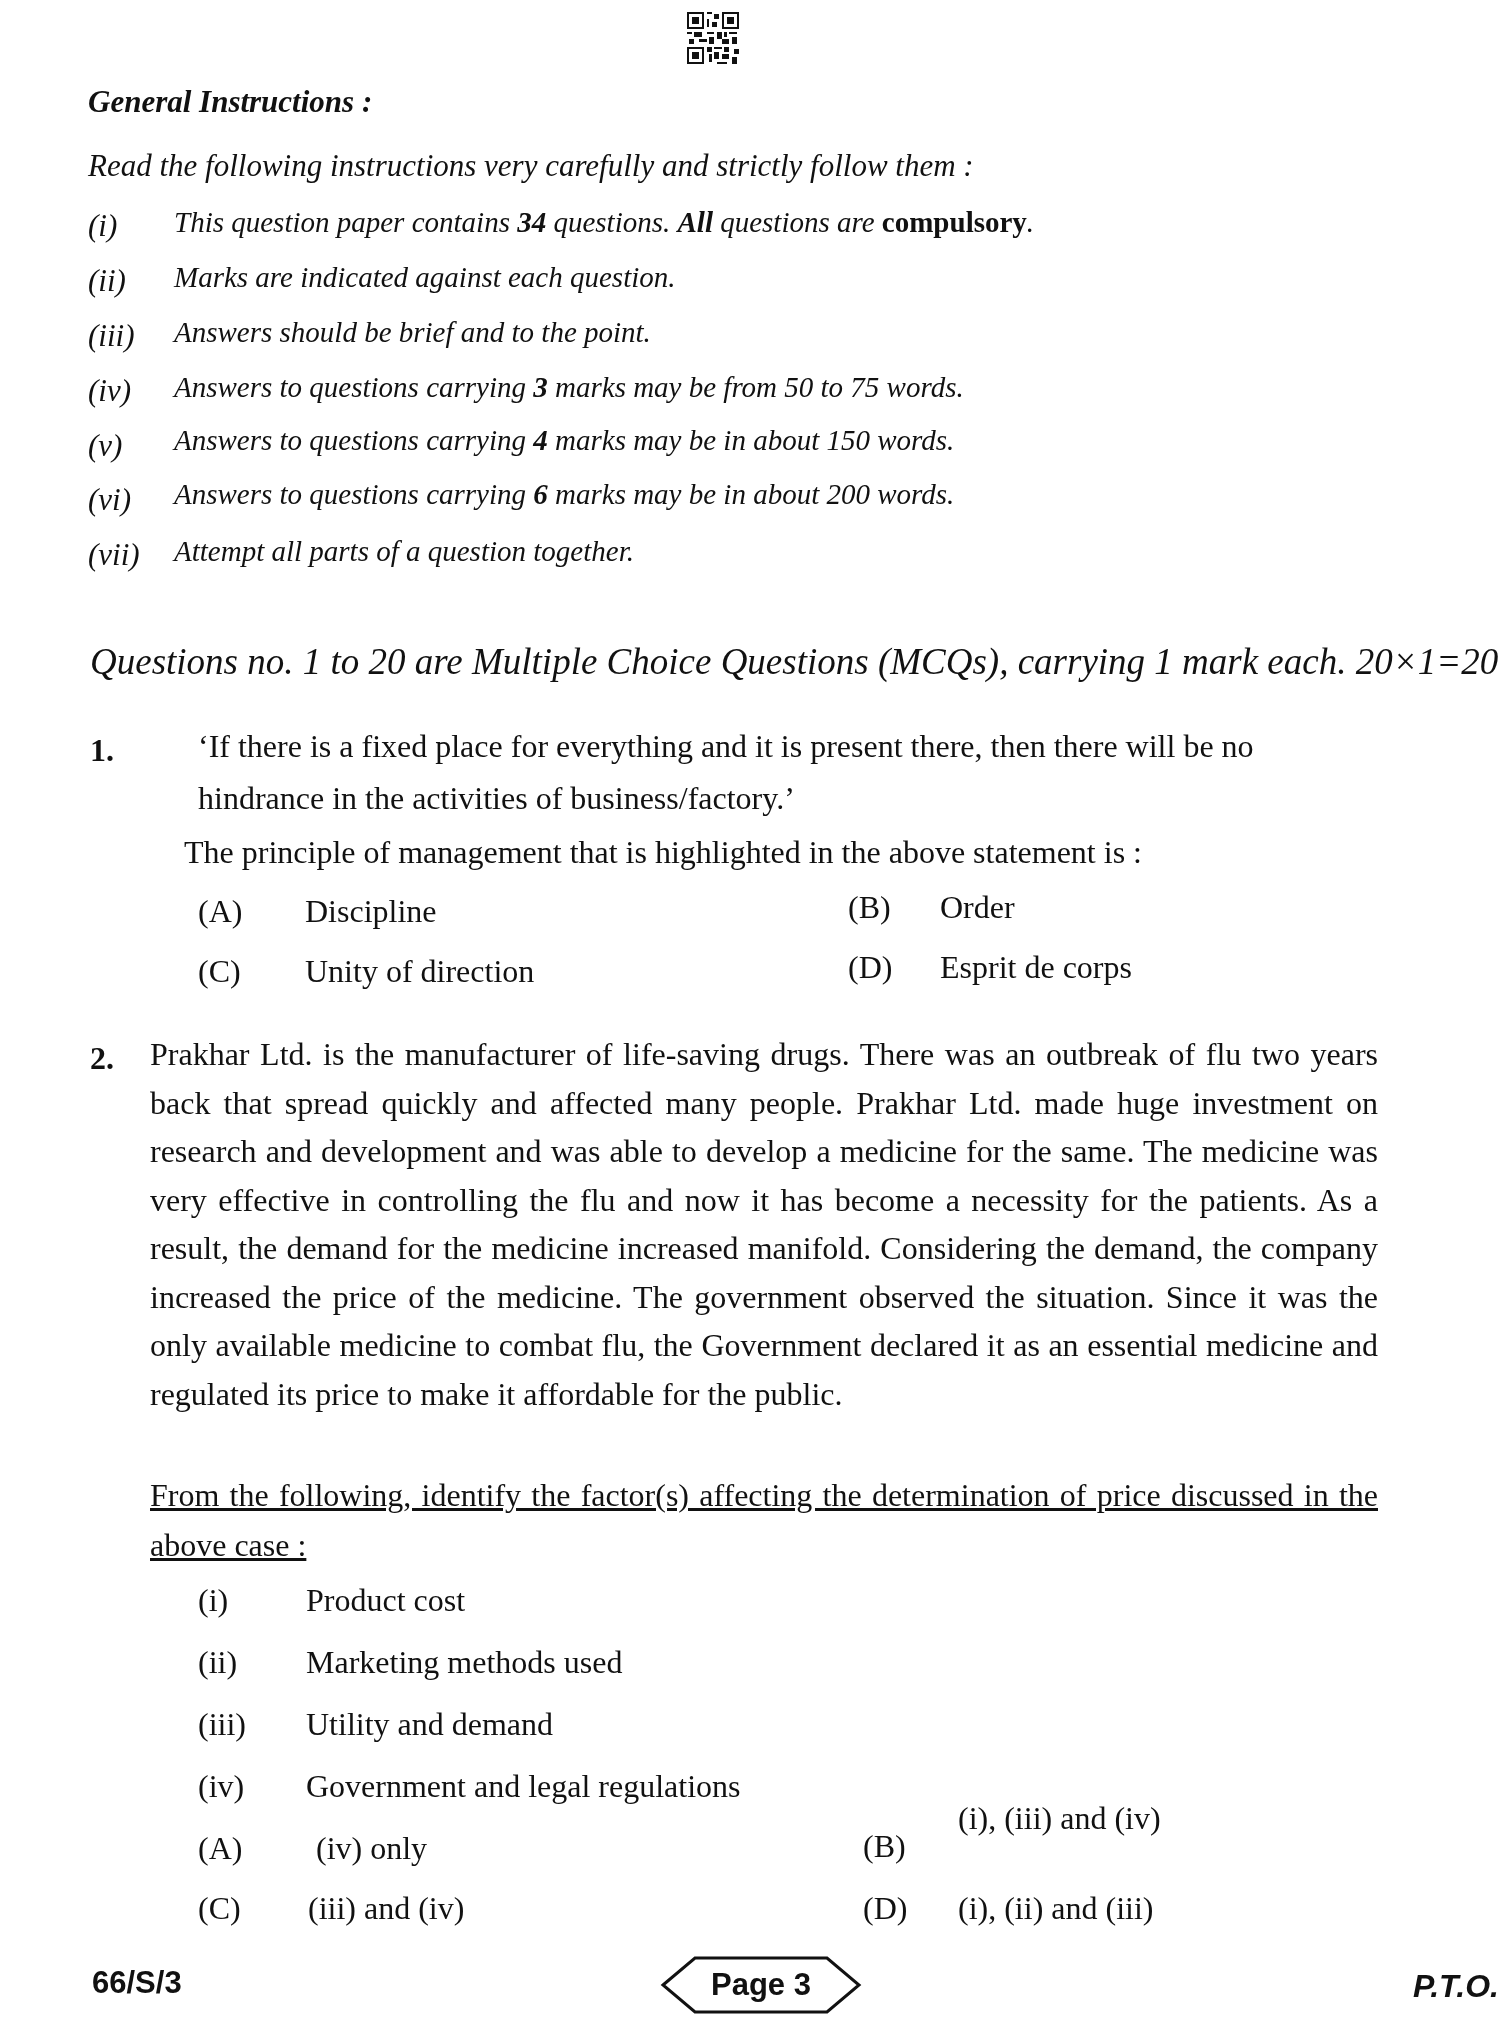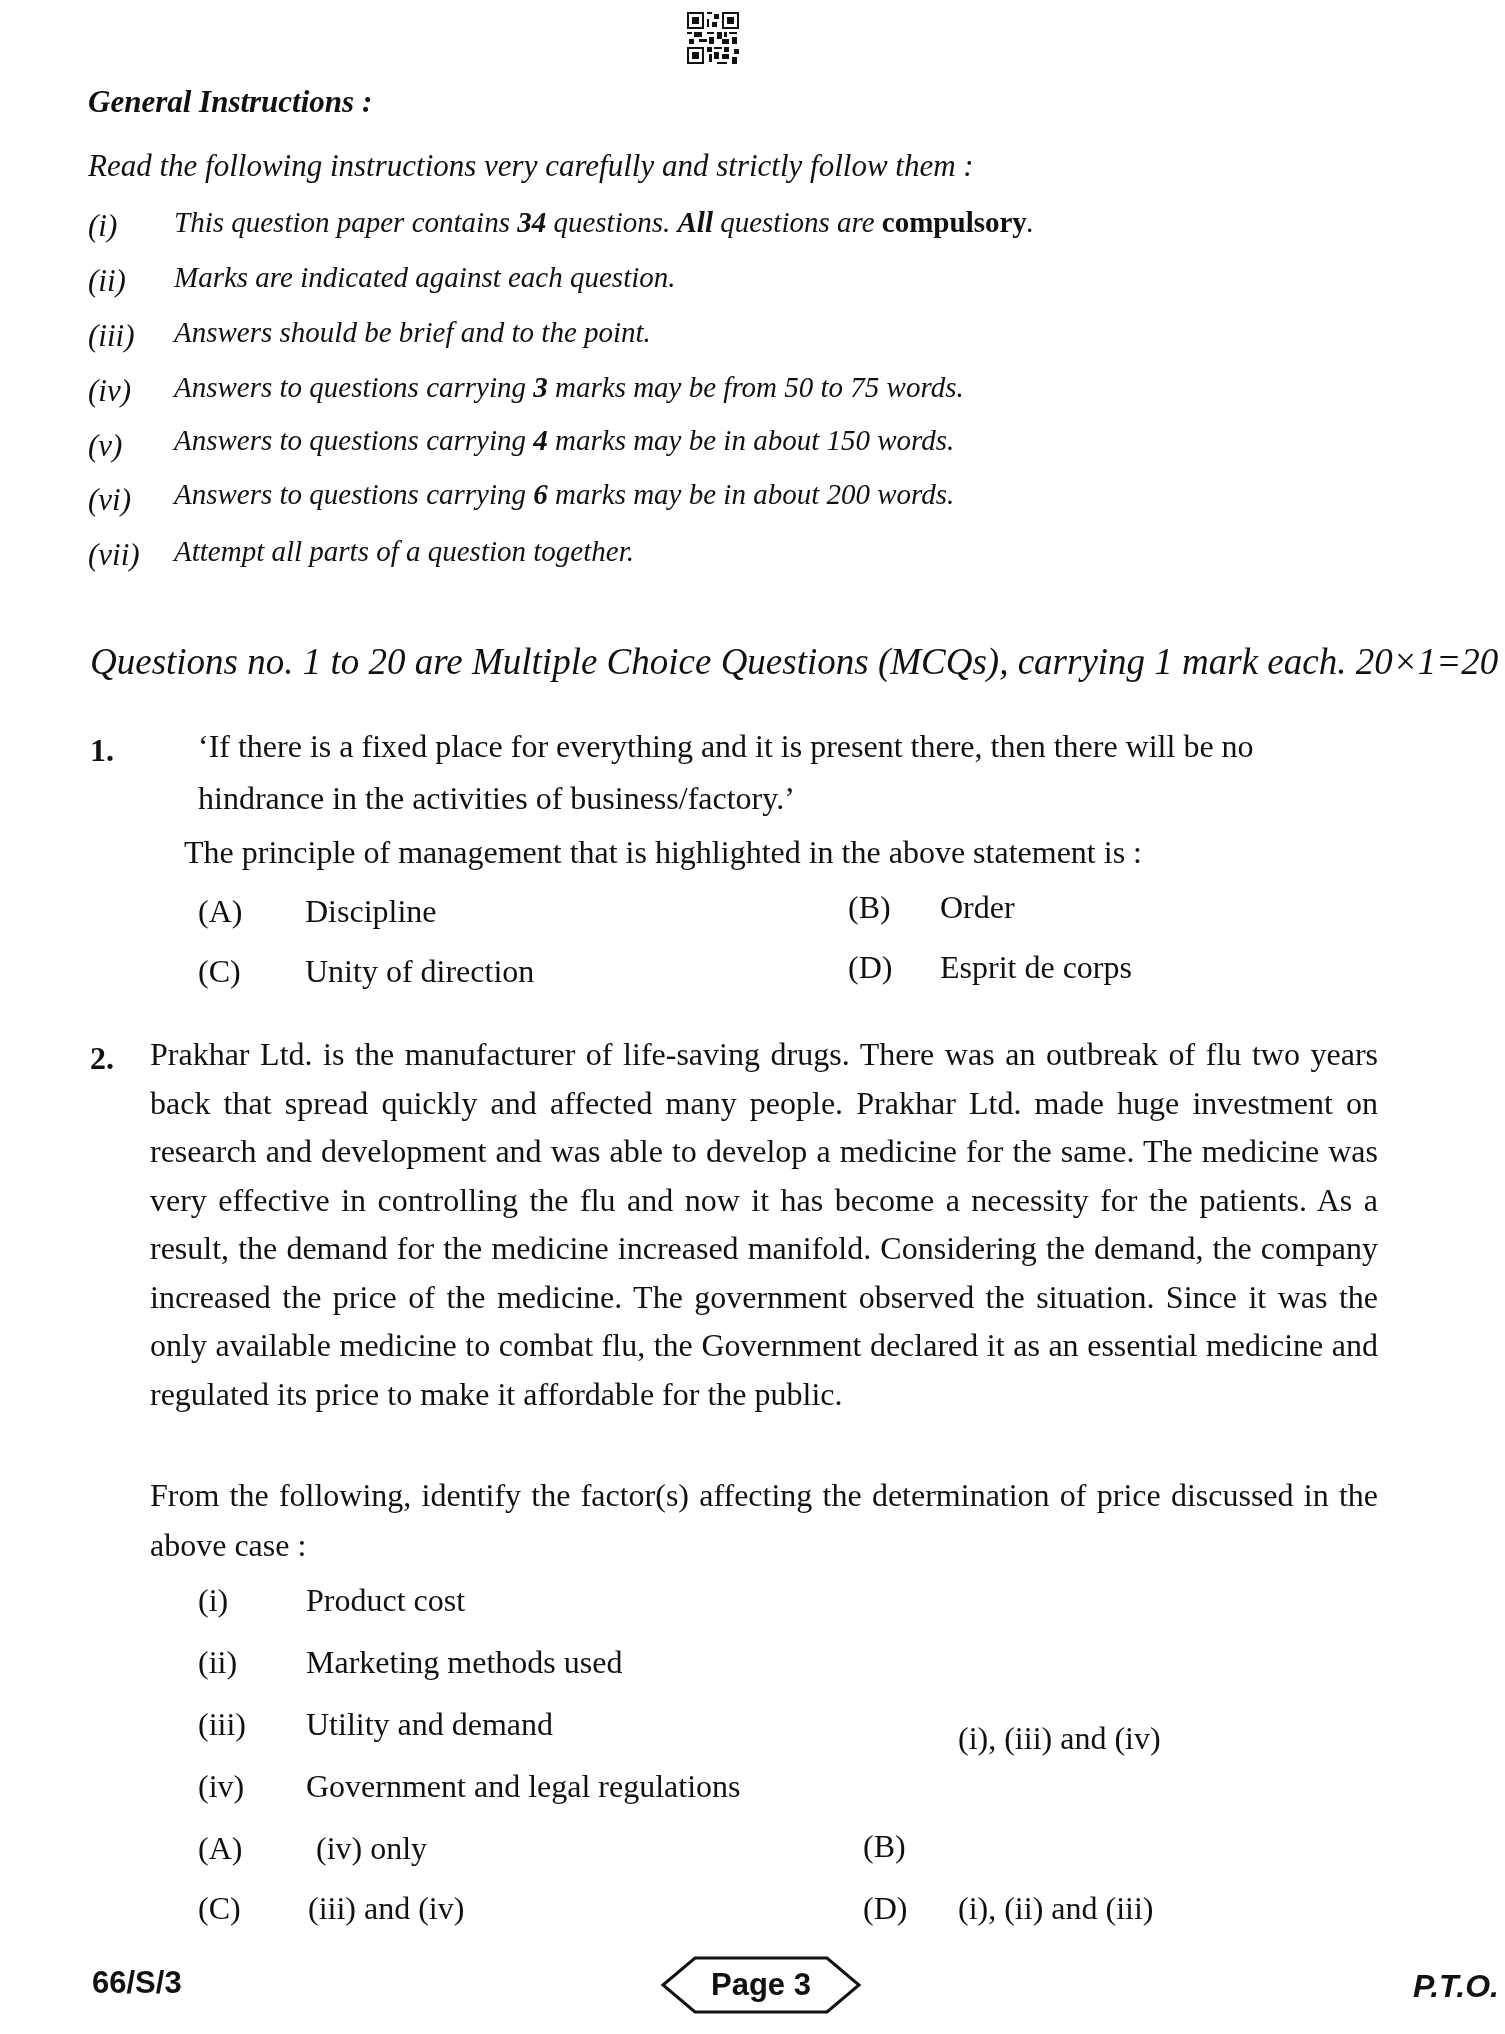--- a/index.html
+++ b/index.html
@@ -117,35 +117,35 @@
 <div class="abs opt-txt" style="left:257px; top:893px">Discipline</div>
 <div class="abs opt-lbl" style="left:800px; top:889px">(B)</div>
 <div class="abs opt-txt" style="left:892px; top:889px">Order</div>
 <div class="abs opt-lbl" style="left:150px; top:953px">(C)</div>
 <div class="abs opt-txt" style="left:257px; top:953px">Unity of direction</div>
 <div class="abs opt-lbl" style="left:800px; top:949px">(D)</div>
 <div class="abs opt-txt" style="left:892px; top:949px">Esprit de corps</div>
 
 <div class="abs qnum" style="top:1040px">2.</div>
 <div class="para" style="top:1030px">Prakhar Ltd. is the manufacturer of life-saving drugs. There was an outbreak of flu two years back that spread quickly and affected many people. Prakhar Ltd. made huge investment on research and development and was able to develop a medicine for the same. The medicine was very effective in controlling the flu and now it has become a necessity for the patients. As a result, the demand for the medicine increased manifold. Considering the demand, the company increased the price of the medicine. The government observed the situation. Since it was the only available medicine to combat flu, the Government declared it as an essential medicine and regulated its price to make it affordable for the public.</div>
-<div class="para" style="top:1470px; line-height:50px;">From the following, identify the factor(s) affecting the determination of price discussed in the above case :</div>
+<div class="para" style="top:1470px; line-height:50px;text-decoration:underline;">From the following, identify the factor(s) affecting the determination of price discussed in the above case :</div>
 
 <div class="abs opt-lbl" style="left:150px; top:1582px">(i)</div>
 <div class="abs opt-txt" style="left:258px; top:1582px">Product cost</div>
 <div class="abs opt-lbl" style="left:150px; top:1644px">(ii)</div>
 <div class="abs opt-txt" style="left:258px; top:1644px">Marketing methods used</div>
 <div class="abs opt-lbl" style="left:150px; top:1706px">(iii)</div>
 <div class="abs opt-txt" style="left:258px; top:1706px">Utility and demand</div>
 <div class="abs opt-lbl" style="left:150px; top:1768px">(iv)</div>
 <div class="abs opt-txt" style="left:258px; top:1768px">Government and legal regulations</div>
 
 <div class="abs opt-lbl" style="left:150px; top:1830px">(A)</div>
 <div class="abs opt-txt" style="left:268px; top:1830px">(iv) only</div>
 <div class="abs opt-lbl" style="left:815px; top:1828px">(B)</div>
-<div class="abs opt-txt" style="left:910px; top:1720px">(i), (iii) and (iv)</div>
+<div class="abs opt-txt" style="left:910px; top:1800px">(i), (iii) and (iv)</div>
 <div class="abs opt-lbl" style="left:150px; top:1890px">(C)</div>
 <div class="abs opt-txt" style="left:260px; top:1890px">(iii) and (iv)</div>
 <div class="abs opt-lbl" style="left:815px; top:1890px">(D)</div>
 <div class="abs opt-txt" style="left:910px; top:1890px">(i), (ii) and (iii)</div>
 
 <div class="abs footer-code">66/S/3</div>
 <div class="page-badge">
   <svg width="232" height="60" viewBox="0 0 232 60">
     <polygon points="18,30 50,3 182,3 214,30 182,57 50,57" fill="#fff" stroke="#111" stroke-width="3"></polygon>
   </svg>

